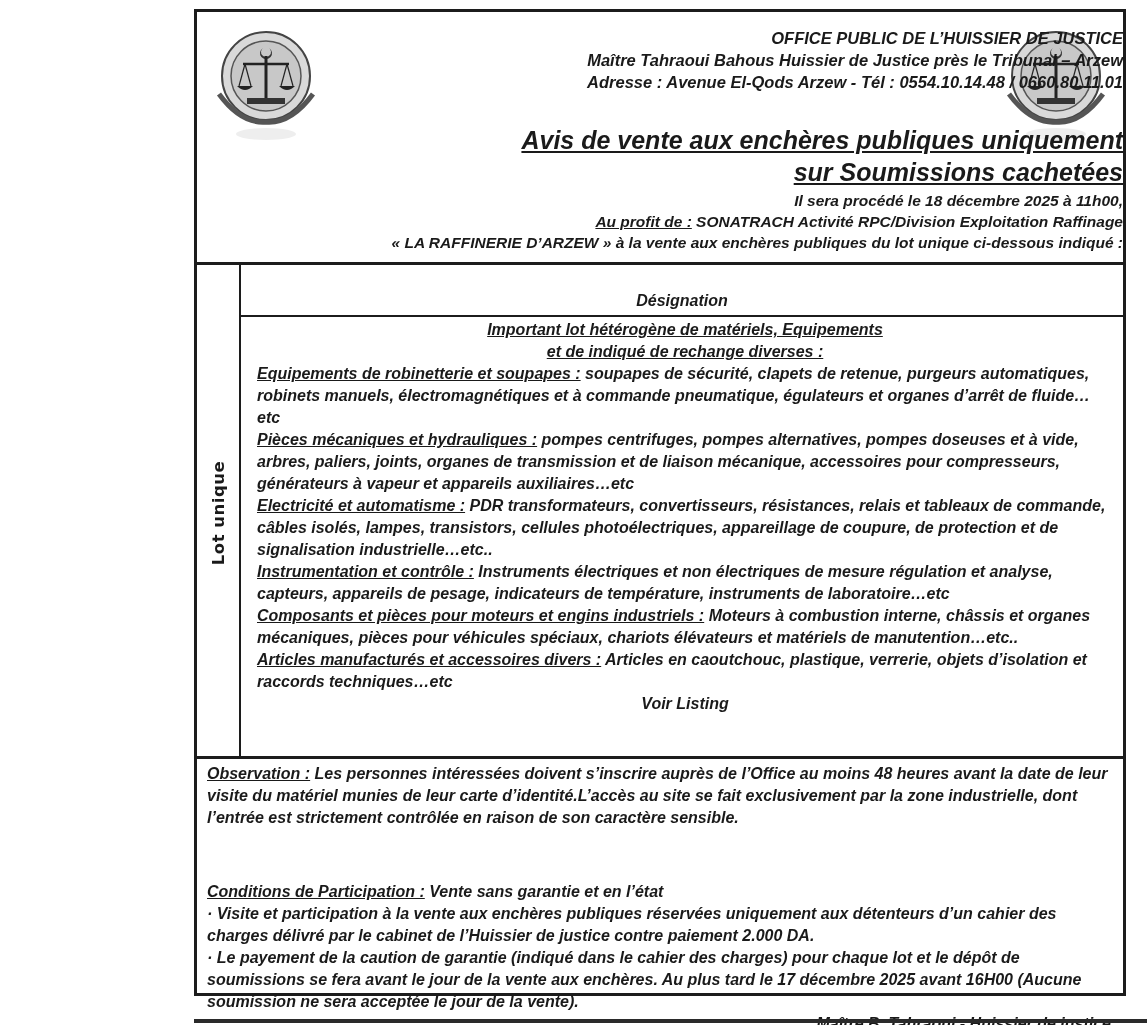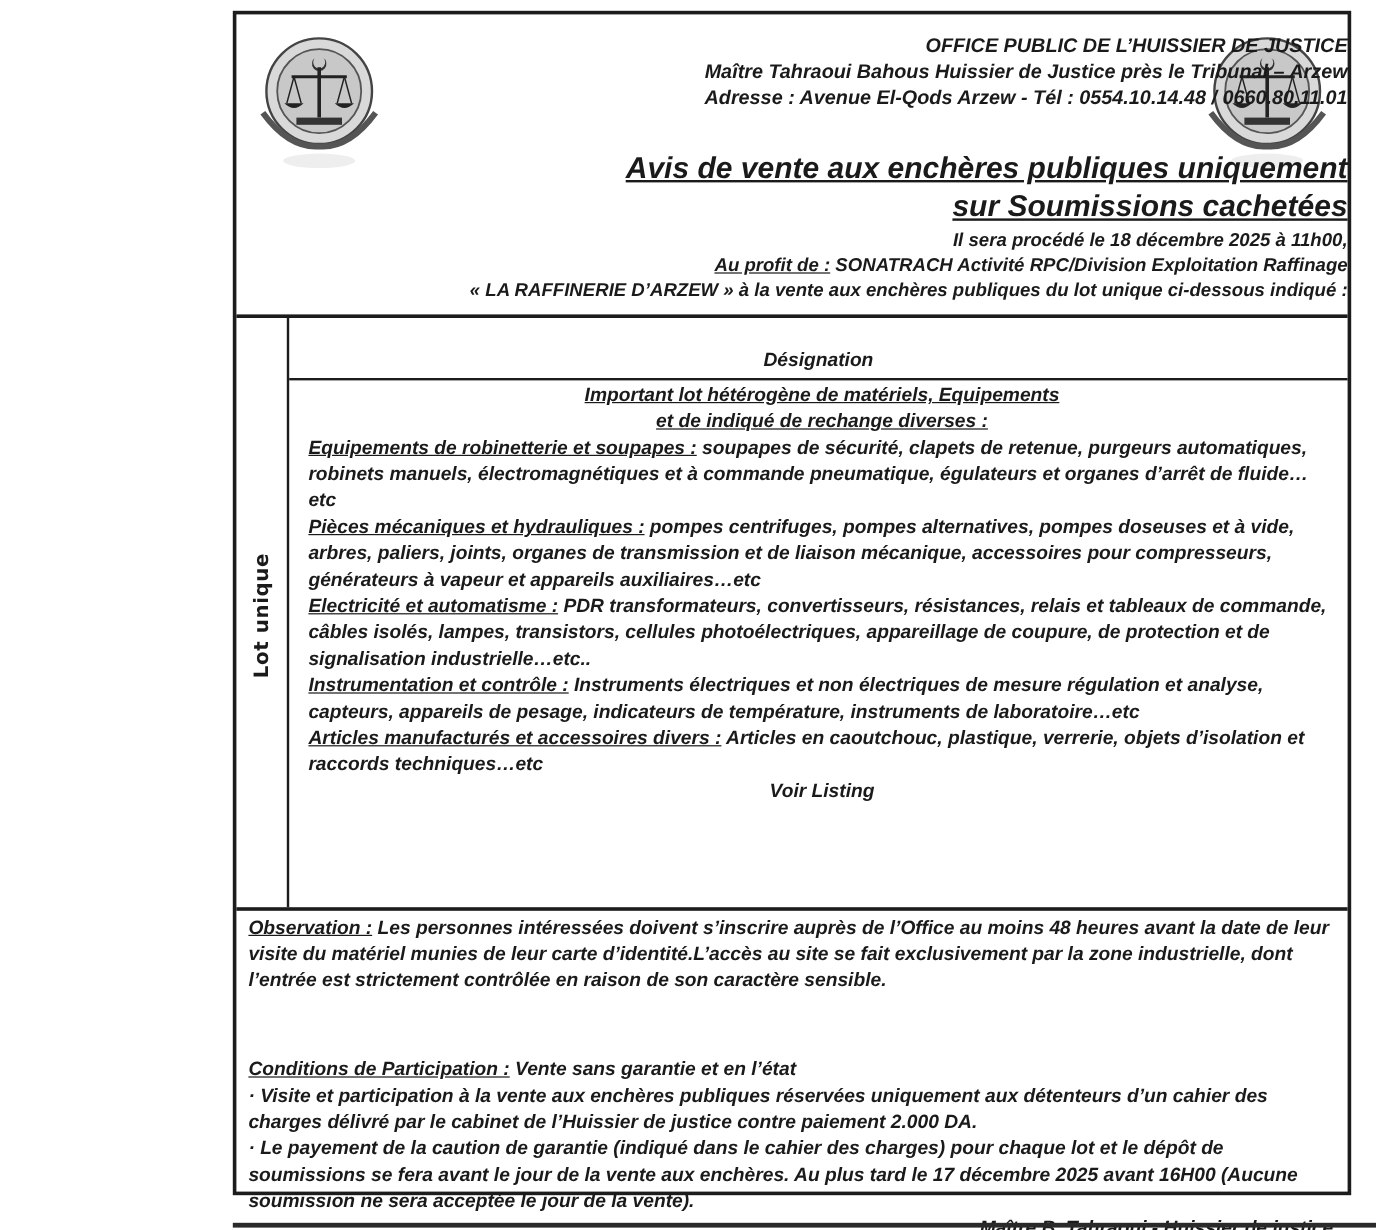--- a/index.html
+++ b/index.html
@@ -98,20 +98,21 @@
       <div class="lot-label">Lot unique</div>
     </div>
     <div class="desig-head">Désignation</div>
     <div class="desig-body">
       <div class="center cat-title">Important lot hétérogène de matériels, Equipements</div>
       <div class="center cat-title">et de indiqué de rechange diverses :</div>
       <div><span class="cat-title">Equipements de robinetterie et soupapes :</span><span> soupapes de sécurité, clapets de retenue, purgeurs automatiques, robinets manuels, électromagnétiques et à commande pneumatique, égulateurs et organes d’arrêt de fluide…etc</span></div>
       <div><span class="cat-title">Pièces mécaniques et hydrauliques :</span><span> pompes centrifuges, pompes alternatives, pompes doseuses et à vide, arbres, paliers, joints, organes de transmission et de liaison mécanique, accessoires pour compresseurs, générateurs à vapeur et appareils auxiliaires…etc</span></div>
       <div><span class="cat-title">Electricité et automatisme :</span><span> PDR transformateurs, convertisseurs, résistances, relais et tableaux de commande, câbles isolés, lampes, transistors, cellules photoélectriques, appareillage de coupure, de protection et de signalisation industrielle…etc..</span></div>
       <div><span class="cat-title">Instrumentation et contrôle :</span><span> Instruments électriques et non électriques de mesure régulation et analyse, capteurs, appareils de pesage, indicateurs de température, instruments de laboratoire…etc</span></div>
+      <div><span class="cat-title">Composants et pièces pour moteurs et engins industriels :</span><span> Moteurs à combustion interne, châssis et organes mécaniques, pièces pour véhicules spéciaux, chariots élévateurs et matériels de manutention…etc..</span></div>
       <div><span class="cat-title">Articles manufacturés et accessoires divers :</span><span> Articles en caoutchouc, plastique, verrerie, objets d’isolation et raccords techniques…etc</span></div>
       <div class="center">Voir Listing</div>
     </div>
   </div>
 
   <div class="obs"><span class="u">Observation :</span><span> Les personnes intéressées doivent s’inscrire auprès de l’Office au moins 48 heures avant la date de leur visite du matériel munies de leur carte d’identité.L’accès au site se fait exclusivement par la zone industrielle, dont l’entrée est strictement contrôlée en raison de son caractère sensible.</span></div>
 
   <div class="cond">
     <div><span class="u">Conditions de Participation :</span><span> Vente sans garantie et en l’état</span></div>
     <div>· Visite et participation à la vente aux enchères publiques réservées uniquement aux détenteurs d’un cahier des charges délivré par le cabinet de l’Huissier de justice contre paiement 2.000 DA.</div>

